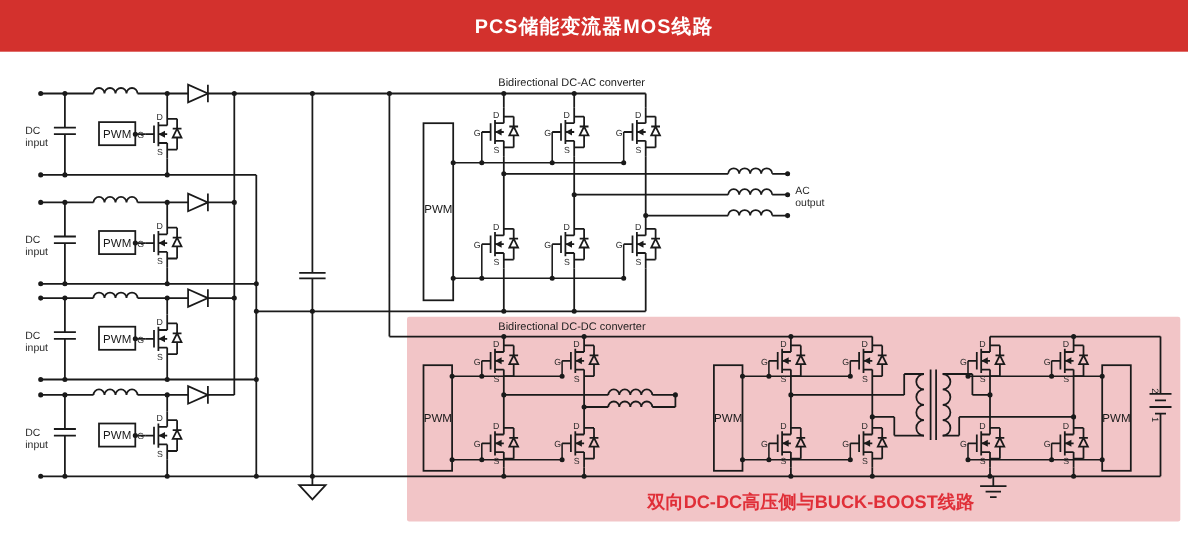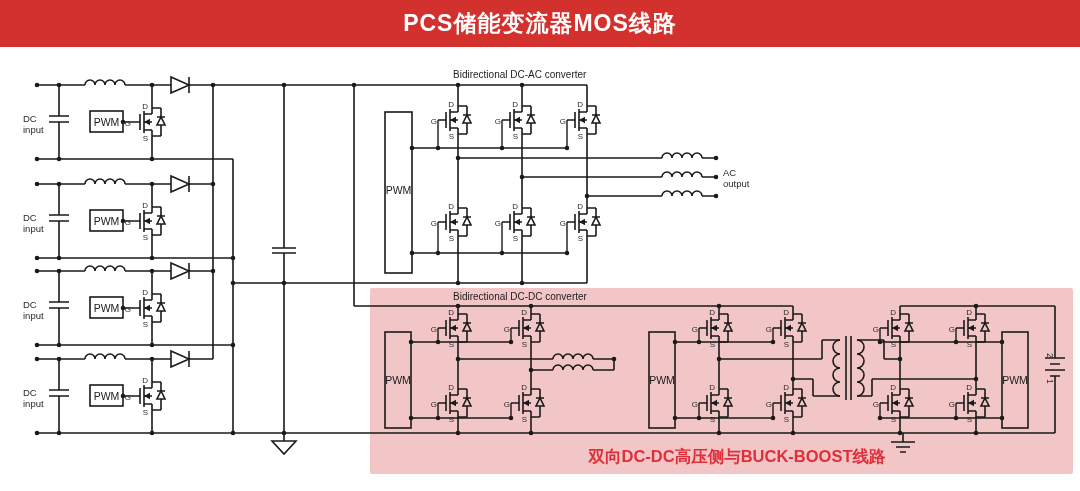--- a/index.html
+++ b/index.html
@@ -1,18 +1,18 @@
 <!DOCTYPE html>
 <html><head>
 <meta charset="utf-8">
 <style>
   html,body{margin:0;padding:0;background:#ffffff;}
   body{width:1080px;height:491px;position:relative;font-family:"Liberation Sans",sans-serif;overflow:hidden;}
   .banner{position:absolute;top:0;left:0;width:1080px;height:47px;background:#d3312d;display:flex;align-items:center;justify-content:center;}
-  .banner h1{margin:0;color:#ffffff;font-size:23px;font-weight:bold;letter-spacing:1px;font-family:"Liberation Sans",sans-serif;}
+  .banner h1{margin:0;color:#ffffff;font-size:18px;font-weight:bold;letter-spacing:1px;font-family:"Liberation Sans",sans-serif;}
   svg{position:absolute;top:0;left:0;}
   .wire{stroke:#1a1a1a;stroke-width:1.6;fill:none;}
   .wire-thin{stroke:#1a1a1a;stroke-width:1.4;fill:none;}
   .dots{stroke:#1a1a1a;stroke-width:4.6;stroke-linecap:round;fill:none;}
   .lbl{fill:#2a2a2a;font-size:9.5px;font-family:"Liberation Sans",sans-serif;}
   .pin{fill:#2a2a2a;font-size:8px;font-family:"Liberation Sans",sans-serif;}
   .sec-lbl{fill:#222222;font-size:10px;font-family:"Liberation Sans",sans-serif;}
   .pwm-lbl{fill:#1a1a1a;font-size:10.5px;text-anchor:middle;font-family:"Liberation Sans",sans-serif;}
   .caption{font-size:16.5px;font-weight:bold;text-anchor:middle;font-family:"Liberation Sans",sans-serif;}
   .batt-lbl{fill:#2a2a2a;font-size:8.5px;font-family:"Liberation Sans",sans-serif;}

